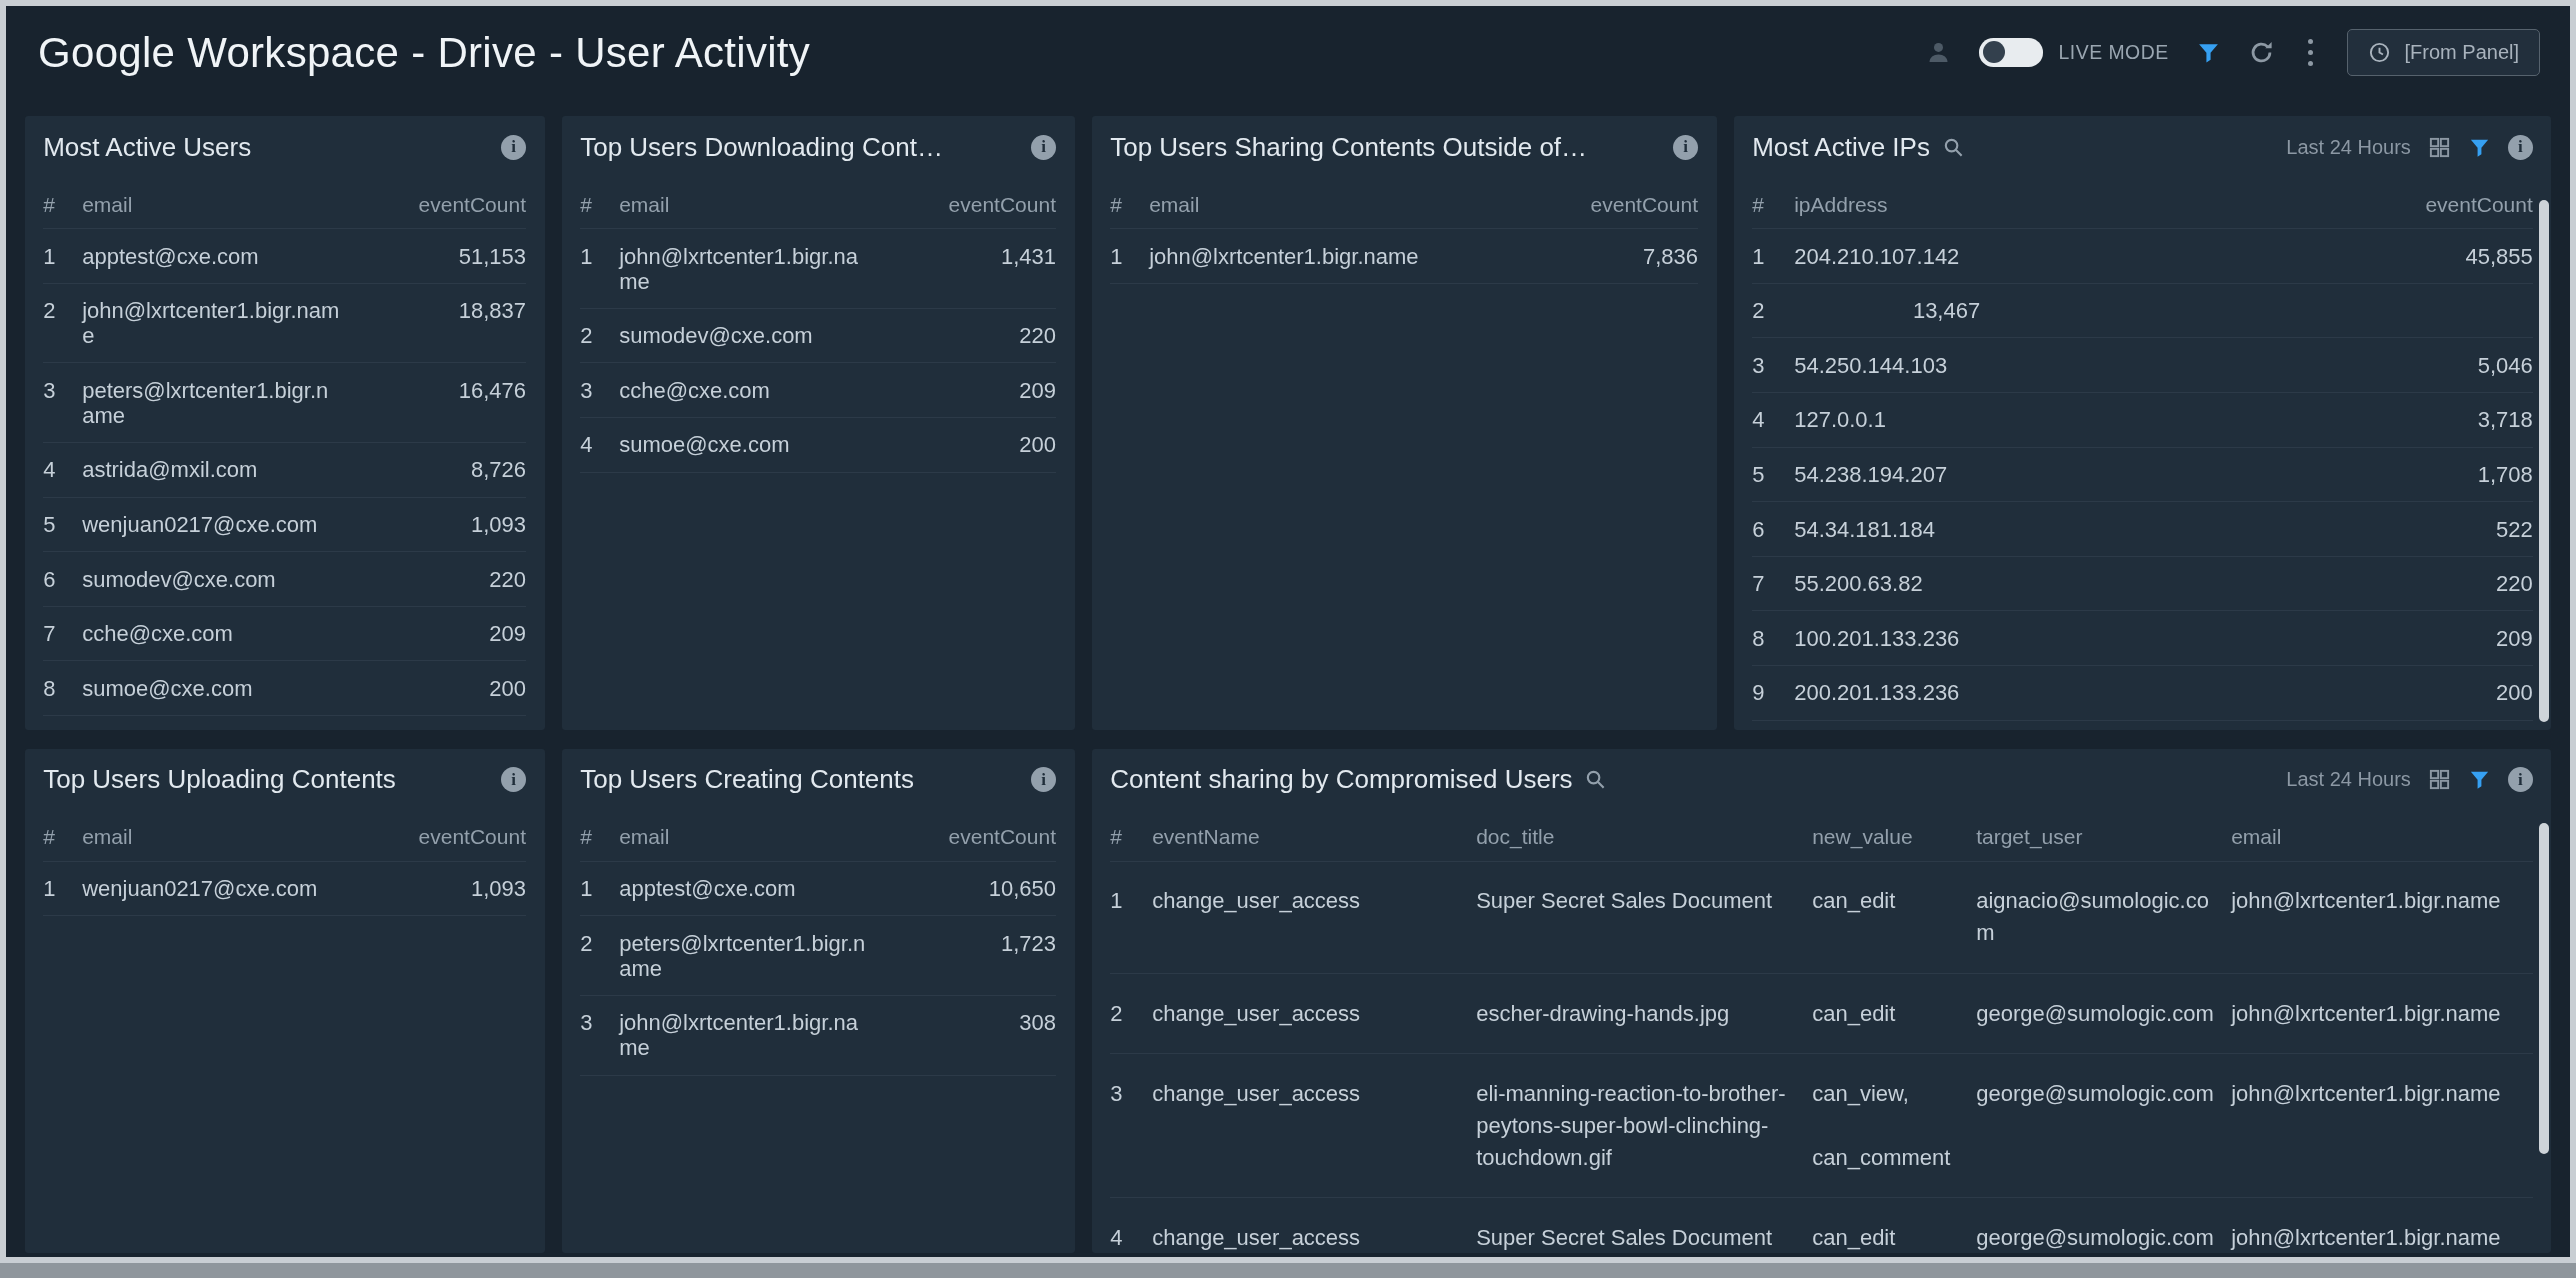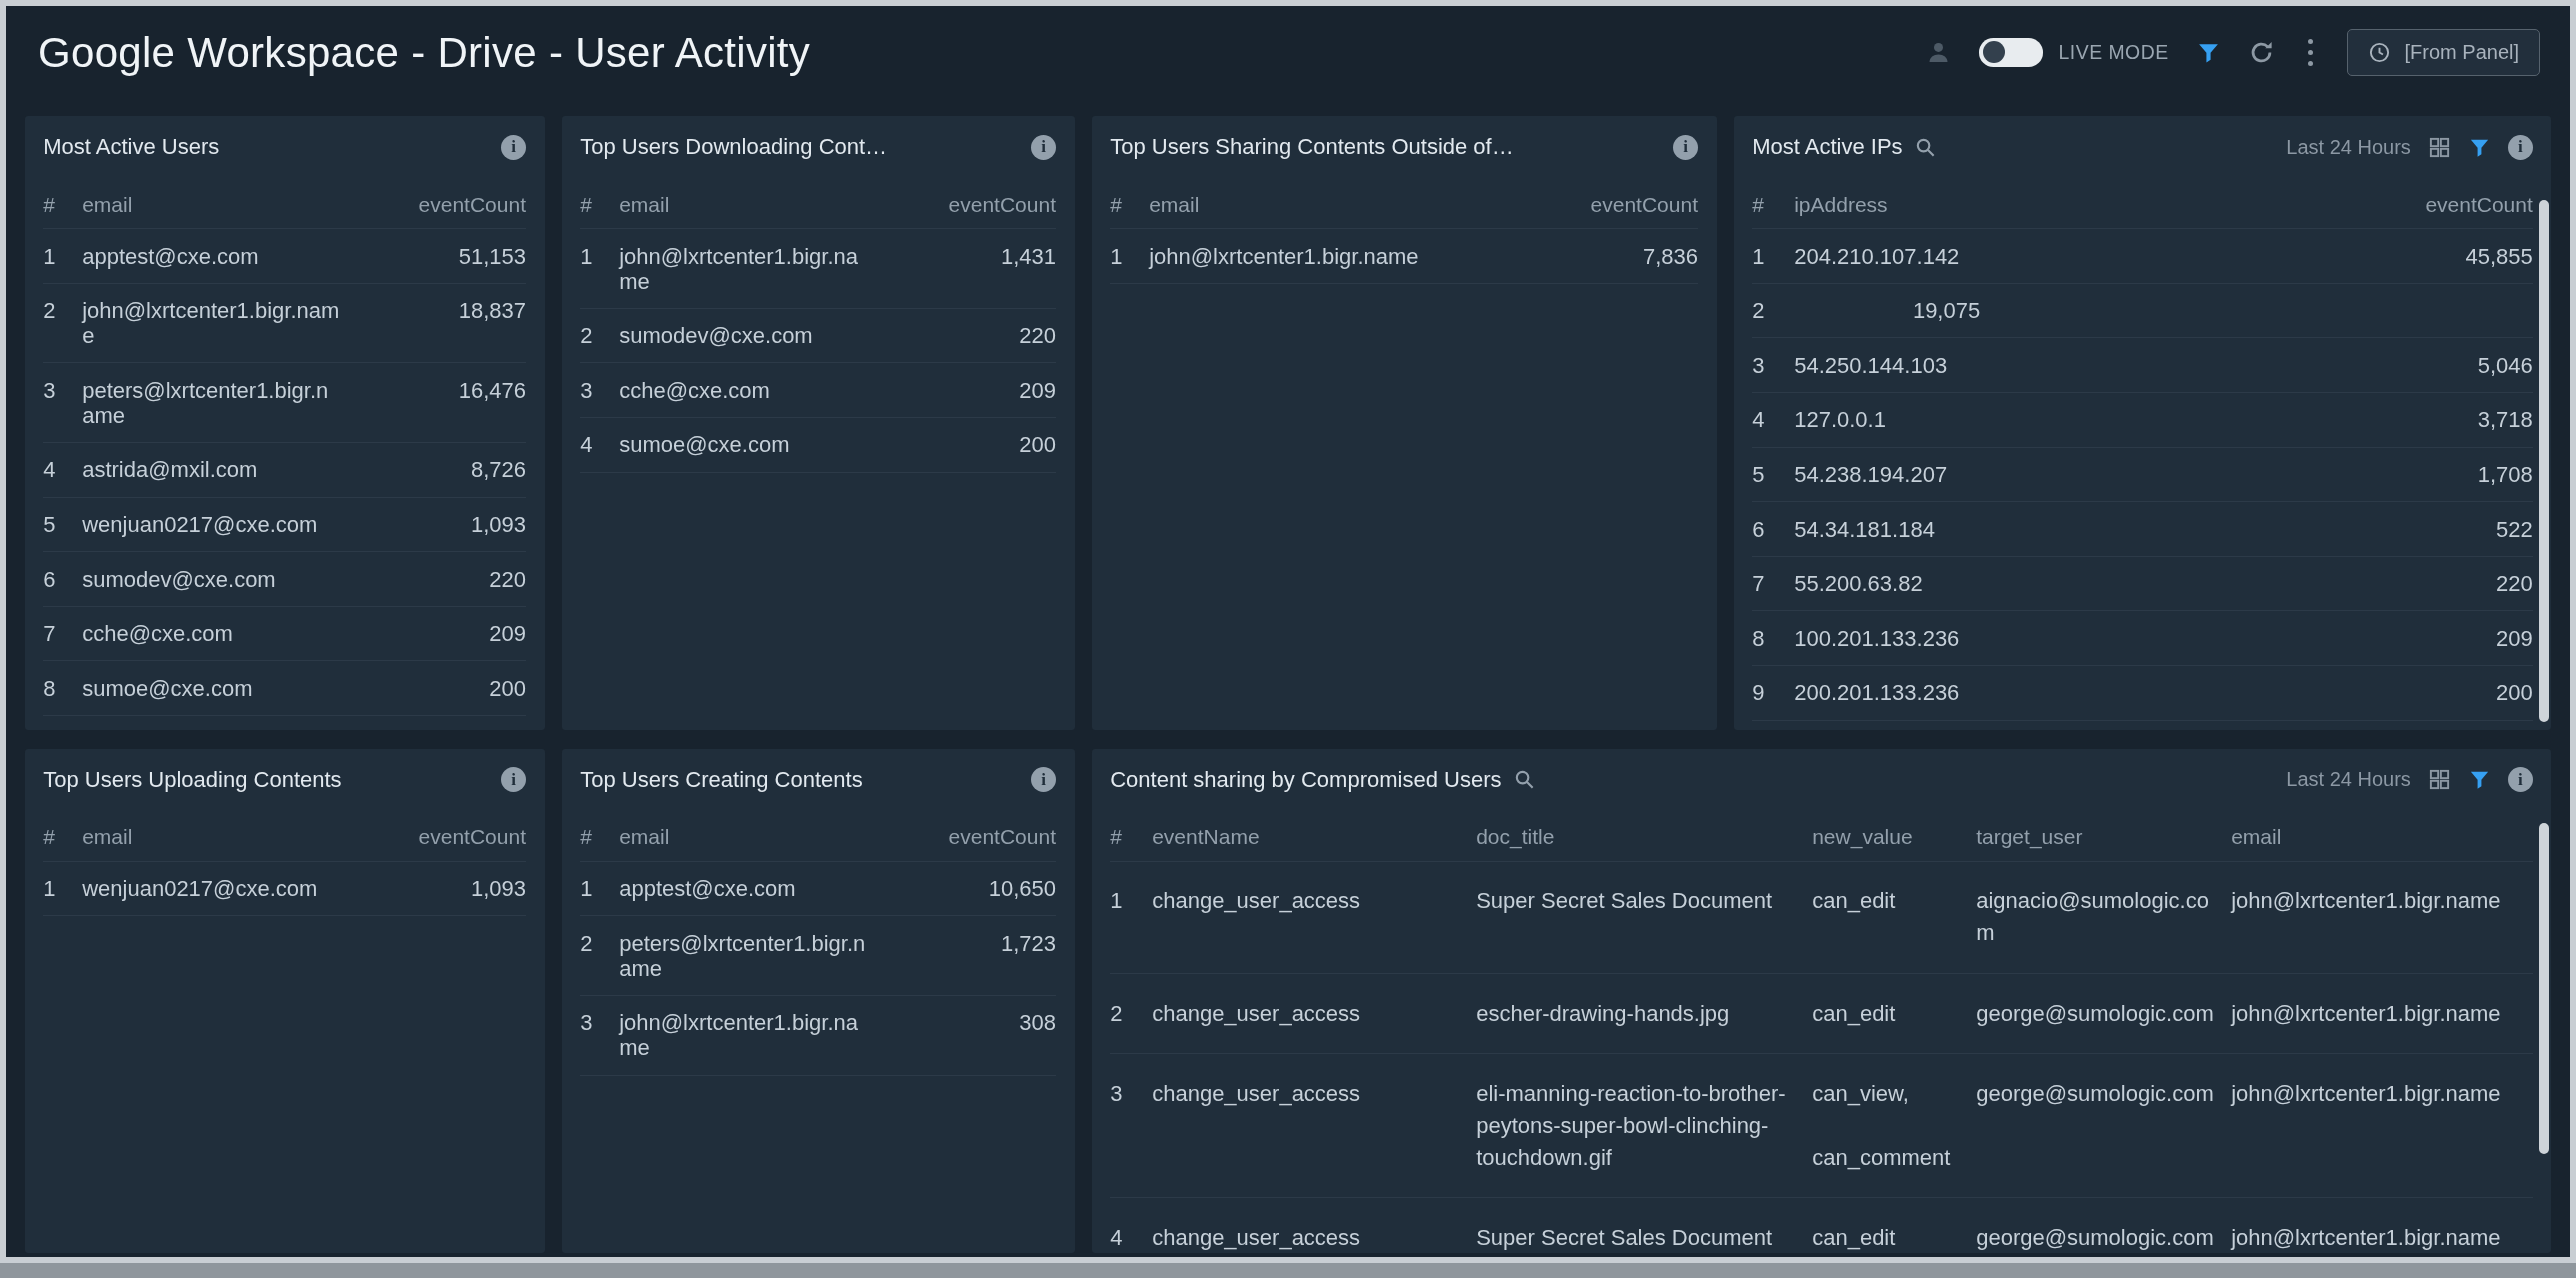--- a/index.html
+++ b/index.html
@@ -43,21 +43,21 @@
   .content { padding: 17px 18.6px; display: grid; grid-template-rows: 614px 504px; gap: 18.6px; }
   .prow1 { display: grid; grid-template-columns: 520px 513px 625px 1fr; gap: 17px; }
   .prow2 { display: grid; grid-template-columns: 520px 513px 1fr; gap: 17px; }
 
   .panel {
     background: #202e3b; border-radius: 3.4px;
     padding: 0 18.6px; position: relative; overflow: hidden;
   }
   .panel-header { height: 62px; display: flex; align-items: center; gap: 11.8px; }
   .panel-title {
-    font-size: 22px; font-weight: 500; color: #e2e9ef;
+    font-size: 26px; font-weight: 500; color: #e2e9ef;
     white-space: nowrap; overflow: hidden; text-overflow: ellipsis;
   }
   .panel-controls { margin-left: auto; display: flex; align-items: center; gap: 17px; }
   .time-range { color: #8c98a4; font-size: 20px; white-space: nowrap; }
   .spacer { margin-left: auto; }
 
   .icon-info {
     width: 25px; height: 25px; border-radius: 50%;
     background: #93a0ac; color: #202e3b;
     display: inline-flex; align-items: center; justify-content: center;
@@ -271,21 +271,21 @@
               <div class="tcell" style="flex: 1 1 0px;">ipAddress</div>
               <div class="tcell" style="flex: 0 0 186px; text-align: right;">eventCount</div>
             </div>
             <div class="trow">
               <div class="tcell" style="flex: 0 0 42px;">1</div>
               <div class="tcell" style="flex: 1 1 0px;">204.210.107.142</div>
               <div class="tcell" style="flex: 0 0 186px; text-align: right;">45,855</div>
             </div>
             <div class="trow">
               <div class="tcell" style="flex: 0 0 42px;">2</div>
-              <div class="tcell" style="flex: 0 0 186px; text-align: right;">19,075</div>
+              <div class="tcell" style="flex: 0 0 186px; text-align: right;">13,467</div>
             </div>
             <div class="trow">
               <div class="tcell" style="flex: 0 0 42px;">3</div>
               <div class="tcell" style="flex: 1 1 0px;">54.250.144.103</div>
               <div class="tcell" style="flex: 0 0 186px; text-align: right;">5,046</div>
             </div>
             <div class="trow">
               <div class="tcell" style="flex: 0 0 42px;">4</div>
               <div class="tcell" style="flex: 1 1 0px;">127.0.0.1</div>
               <div class="tcell" style="flex: 0 0 186px; text-align: right;">3,718</div>

